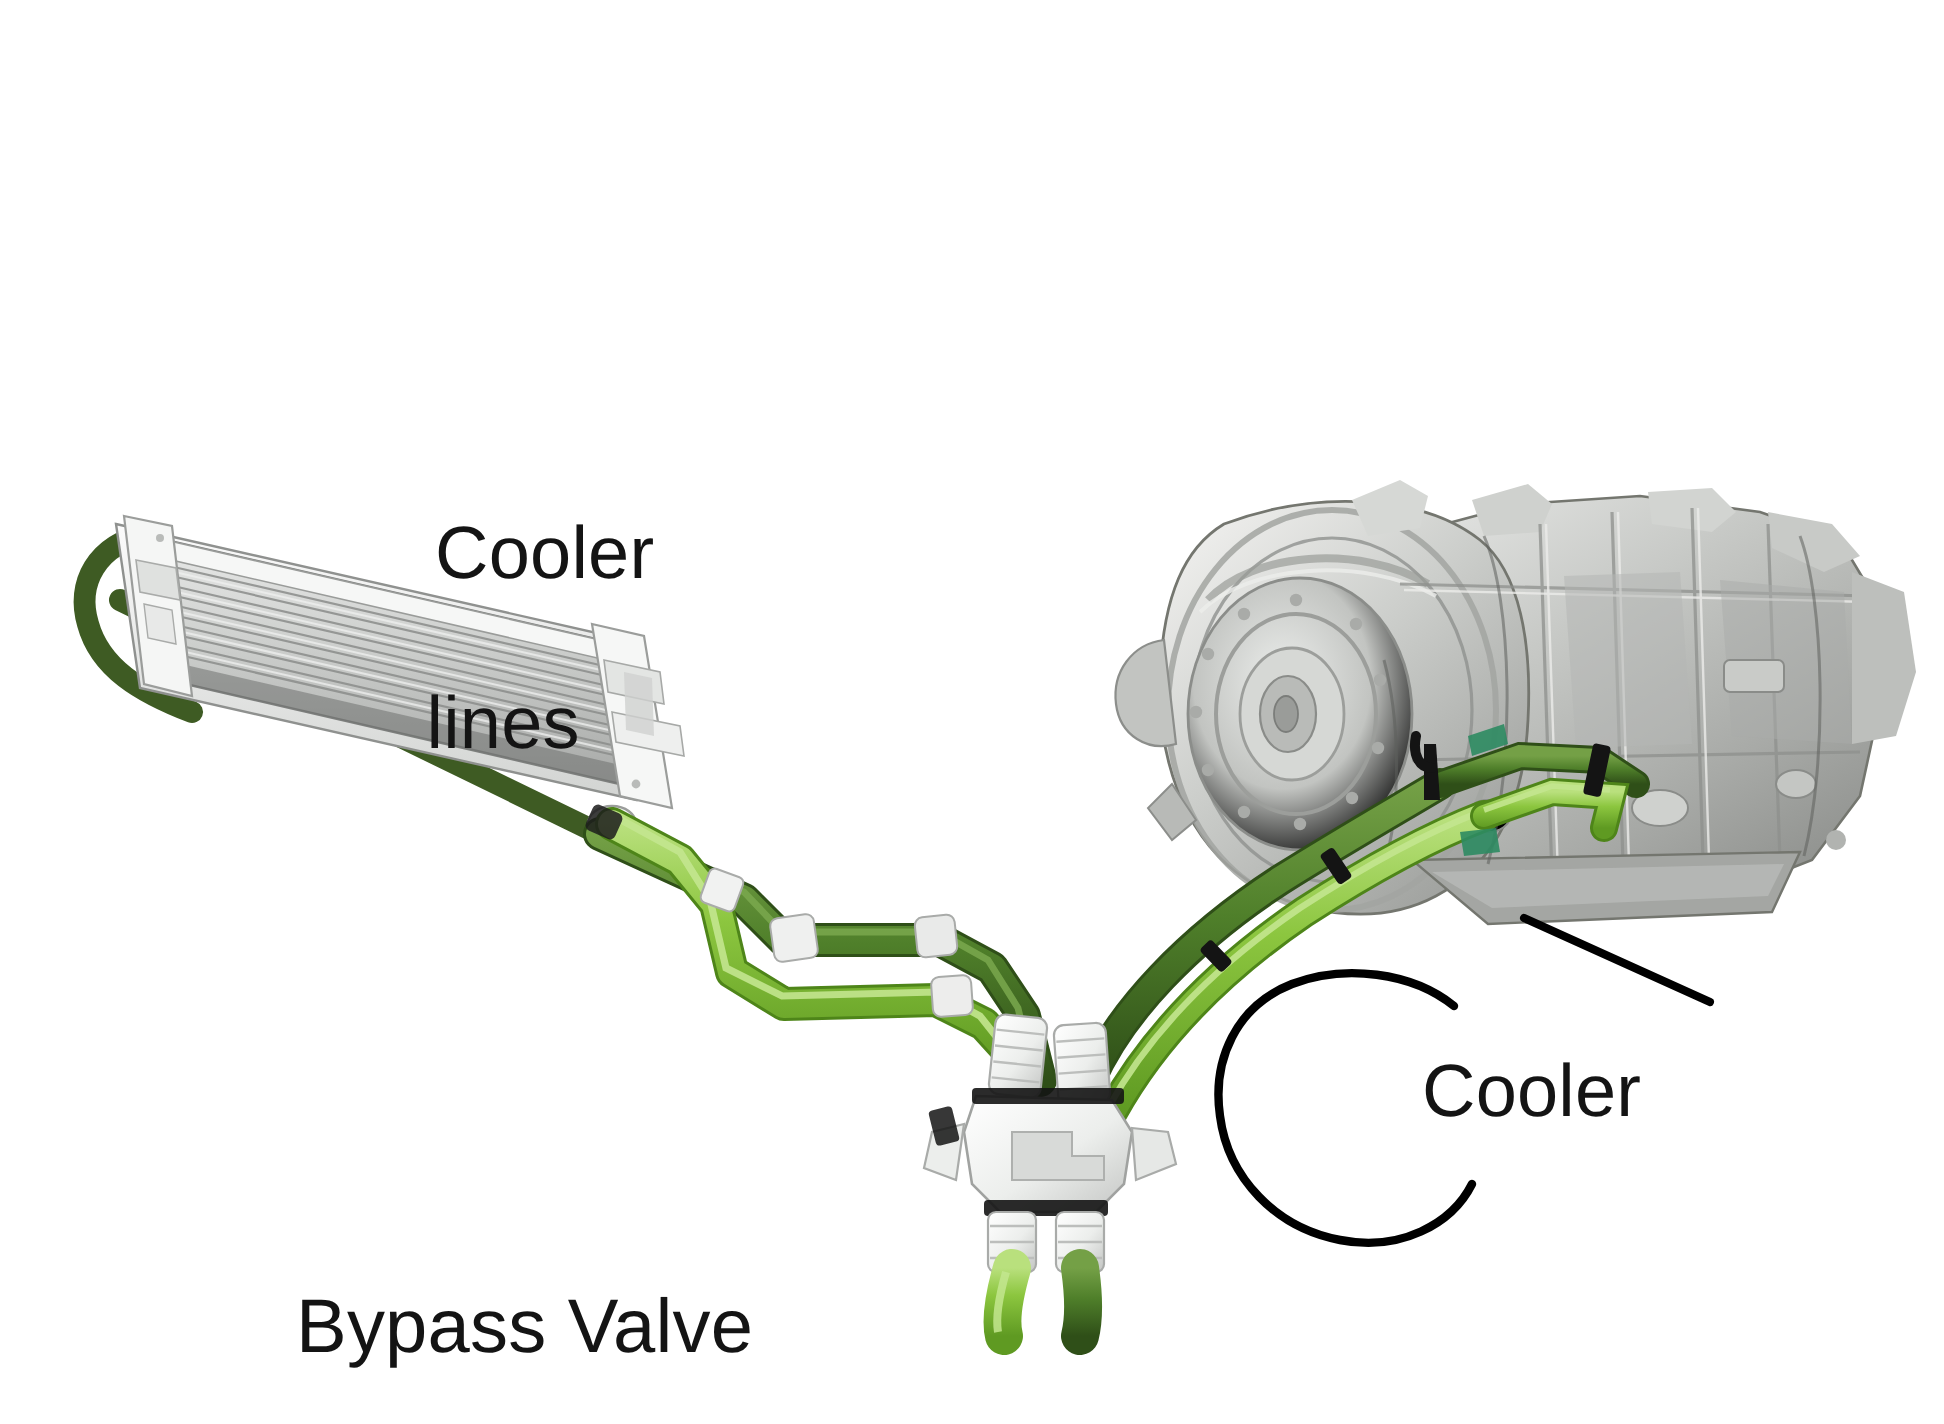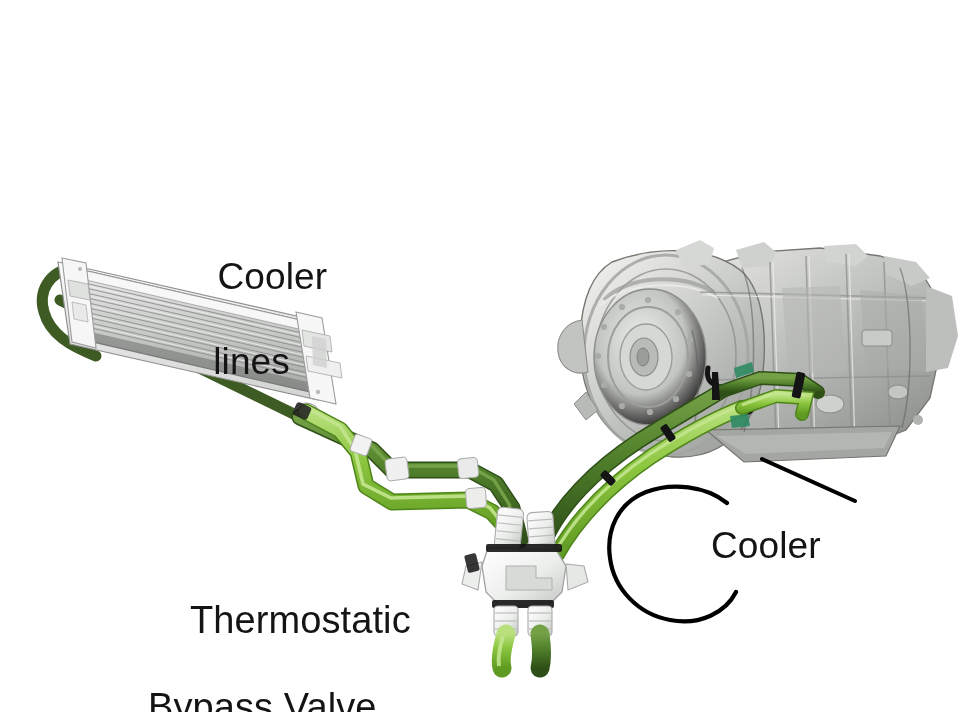--- a/index.html
+++ b/index.html
@@ -316,19 +316,18 @@
 
     <line x1="855" y1="501" x2="762" y2="459" stroke="#000000" stroke-width="4" stroke-linecap="round"></line>
   </svg>
 
   <div class="lbl" id="label-cooler-lines">
     <span>Cooler</span>
     <span class="l2">lines</span>
   </div>
 
   <div class="lbl" id="label-tbv">
-    <span>Thermostatic</span>
     <span class="l2">Bypass Valve</span>
   </div>
 
   <div class="lbl" id="label-cooler">Cooler</div>
 
 </div>
 
 </body></html>

